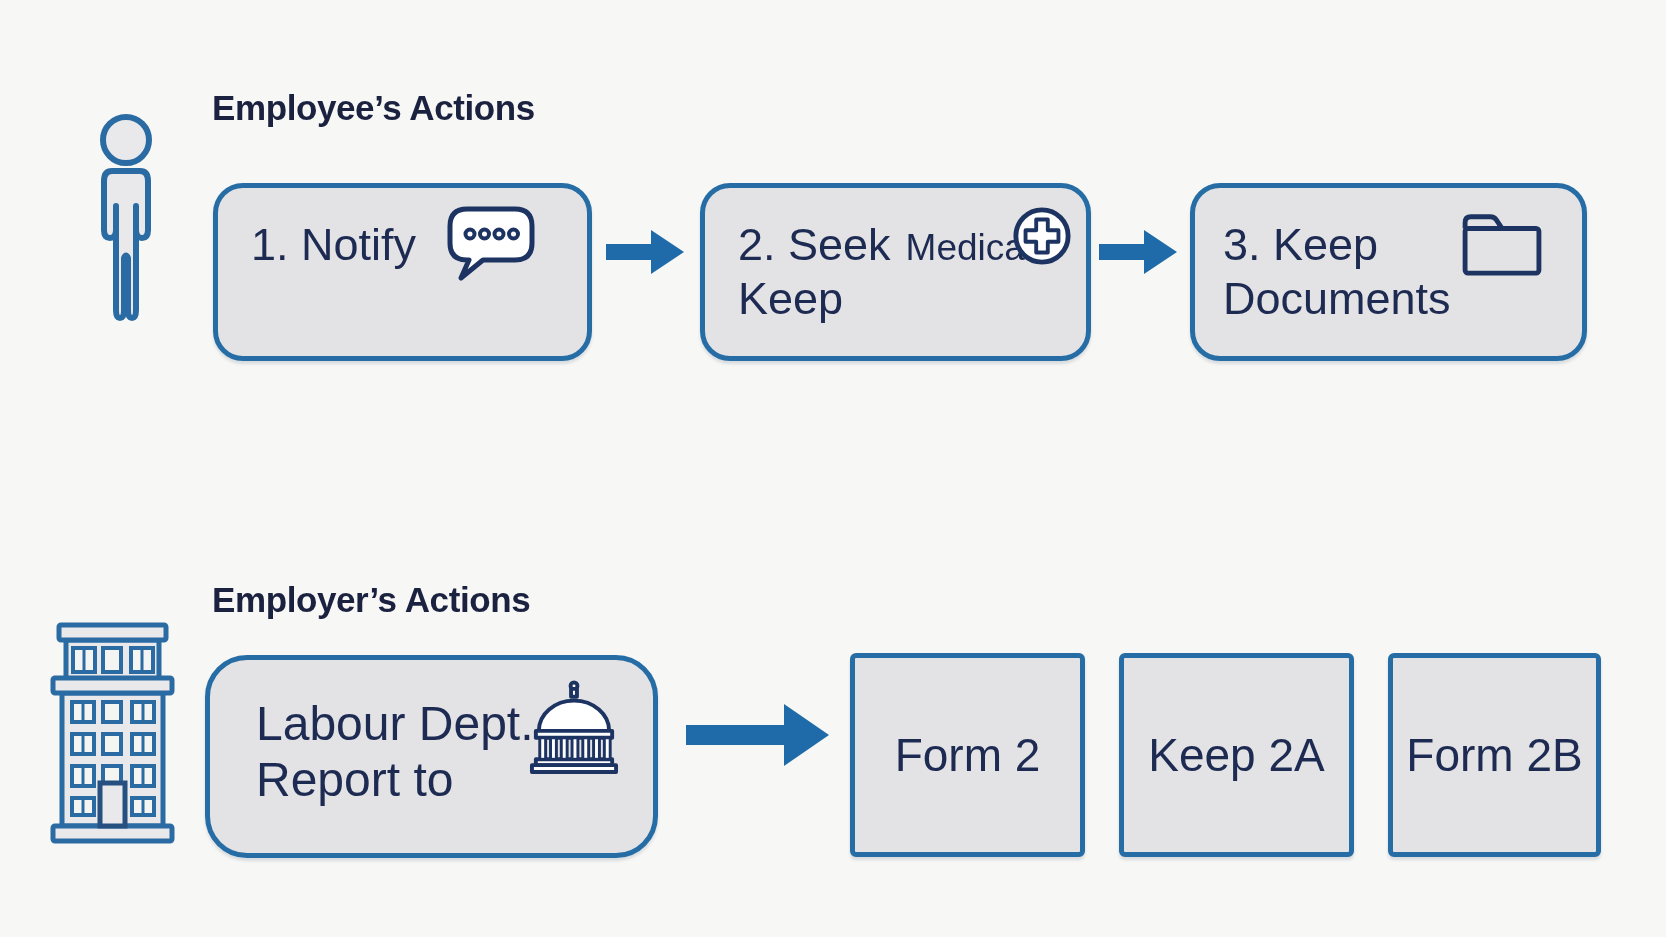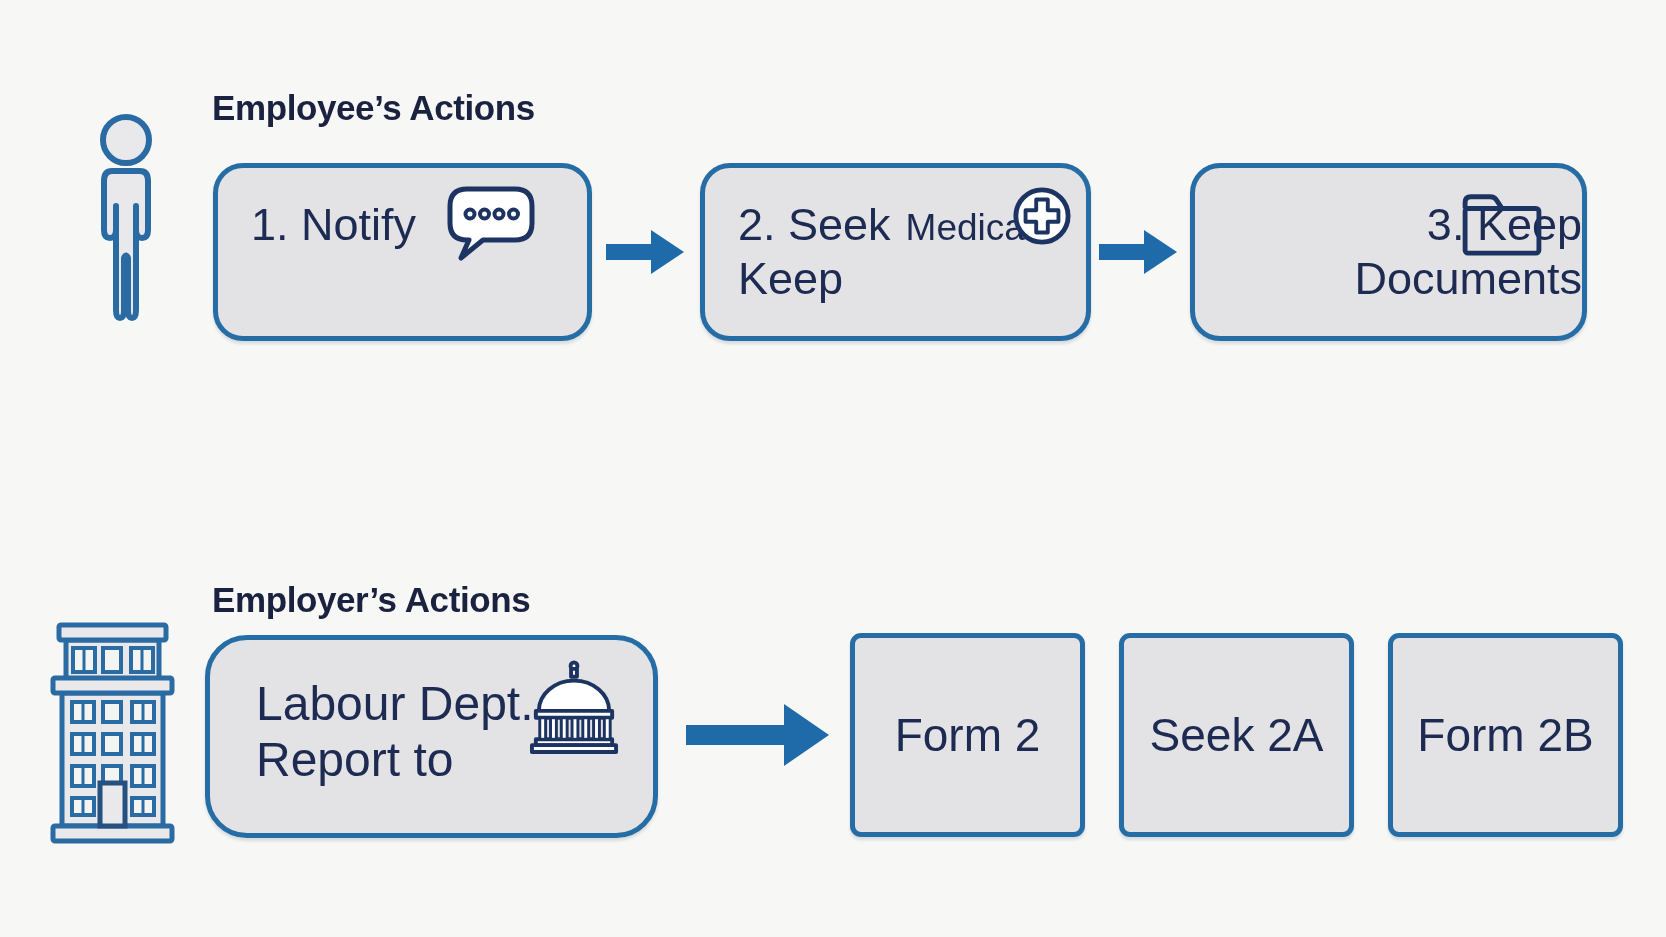--- a/index.html
+++ b/index.html
@@ -20,25 +20,26 @@
     font-weight:700;
     letter-spacing:-0.4px;
     color:var(--heading-navy,#1b2240);
     white-space:nowrap;
   }
   .flow-box{
     box-sizing:border-box;
     background:var(--box-fill,#e3e3e5);
     border:5px solid var(--border-blue,#266da6);
     box-shadow:0 3px 3px rgba(80,100,125,0.18);
+    margin-top:20px;
   }
   .step-box{border-radius:30px;}
   .report-box{border-radius:42px;}
   .form-box{
-    border-radius:11px;
+    border-radius:6px;
     display:flex;align-items:center;justify-content:center;
   }
   .step-text{
     padding:30px 0 0 33px;
     font-size:45px;
     line-height:1.21;
     color:var(--text-navy,#1d2a52);
     white-space:nowrap;
   }
   .report-text{
@@ -110,21 +111,21 @@
     </div>
   </div>
 
   <div class="abs icon-wrap" style="left:1099px;top:228px;">
     <svg width="80" height="48" viewBox="0 0 80 48">
       <polygon points="0,16 45,16 45,2 78,24 45,46 45,32 0,32" fill="#1f6ba9"></polygon>
     </svg>
   </div>
 
   <div class="abs flow-box step-box" style="left:1190px;top:163px;width:397px;height:178px;">
-    <div class="step-text" style="padding-left:28px;text-align:right;">
+    <div class="step-text" style="padding-left:28px;">
       <div><span>3. Keep</span><span class="small-word"></span></div>
       <div>Documents</div>
     </div>
     <div class="icon-wrap" style="right:38px;top:22px;">
       <svg width="84" height="68" viewBox="0 0 86 70">
         <g fill="none" stroke="#1d3462" stroke-width="5" stroke-linejoin="round">
           <path d="M5,19 V13 Q5,7 11,7 H31 Q35,7 37,10 L43,19"></path>
           <rect x="5" y="19" width="76" height="46" rx="3"></rect>
         </g>
       </svg>
@@ -206,20 +207,20 @@
     <svg width="145" height="66" viewBox="0 0 145 66">
       <polygon points="0,23 98,23 98,2 143,33 98,64 98,43 0,43" fill="#1f6ba9"></polygon>
     </svg>
   </div>
 
   <div class="abs flow-box form-box" style="left:850px;top:633px;width:235px;height:204px;">
     <div class="form-text">Form 2</div>
   </div>
 
   <div class="abs flow-box form-box" style="left:1119px;top:633px;width:235px;height:204px;">
-    <div class="form-text">Seek 2A</div>
-  </div>
-
-  <div class="abs flow-box form-box" style="left:1388px;top:633px;width:235px;height:204px;">
+    <div class="form-text">Keep 2A</div>
+  </div>
+
+  <div class="abs flow-box form-box" style="left:1388px;top:633px;width:213px;height:204px;">
     <div class="form-text">Form 2B</div>
   </div>
 
 </div>
 
 </body></html>

